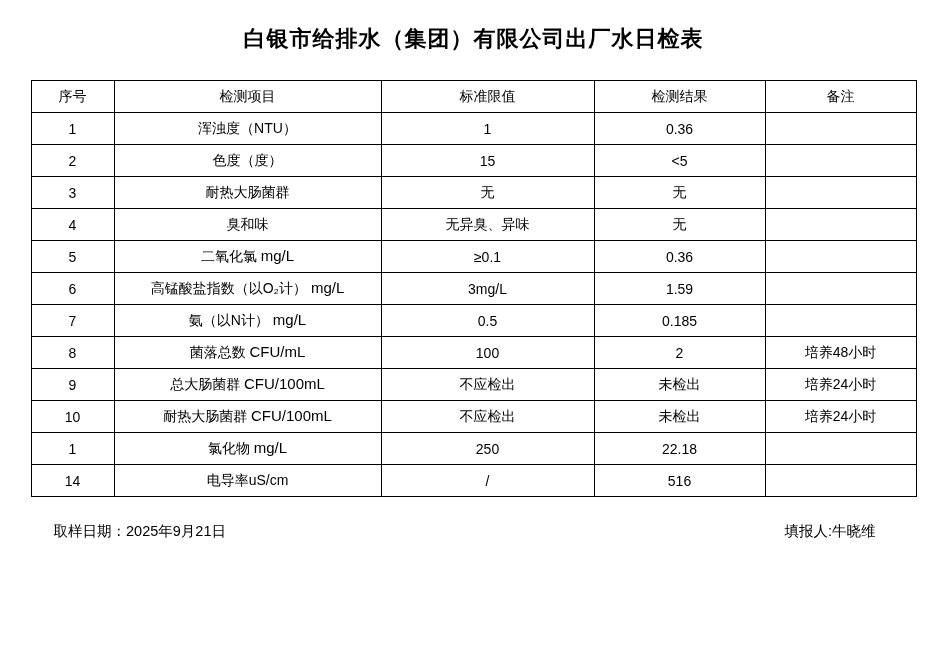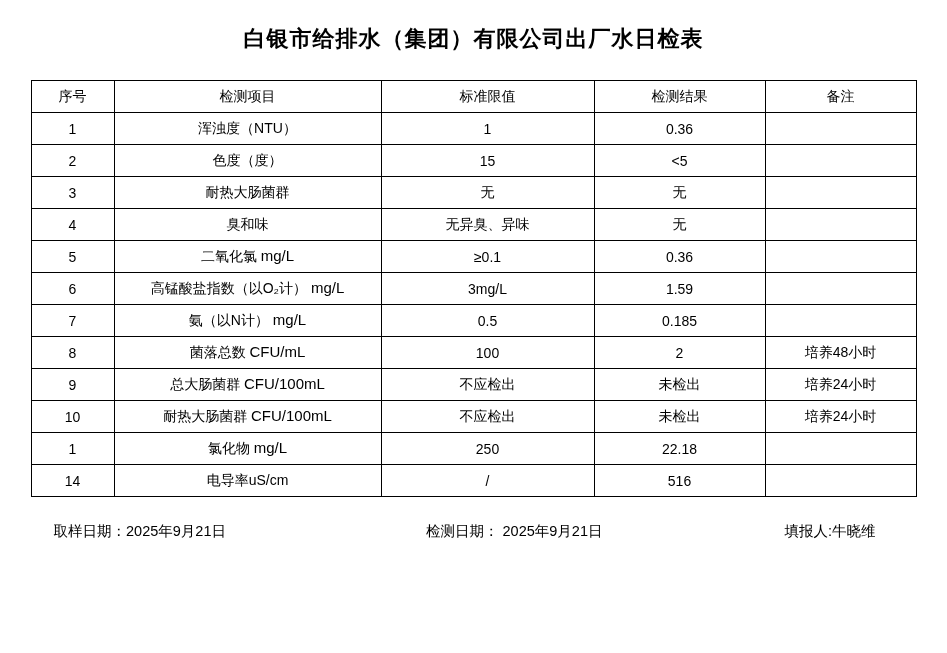--- a/index.html
+++ b/index.html
@@ -168,17 +168,16 @@
         <td><span>电导率uS/cm</span> <span class="unit"></span></td>
         <td>/</td>
         <td>516</td>
         <td></td>
       </tr>
     </tbody>
   </table>
 
   <div class="footer">
     <div class="f-left">取样日期：2025年9月21日</div>
-    <div class="f-mid">检测日期： 2025年9月21日</div>
     <div class="f-right">填报人:牛晓维</div>
   </div>
 
 </div>
 
 </body></html>

